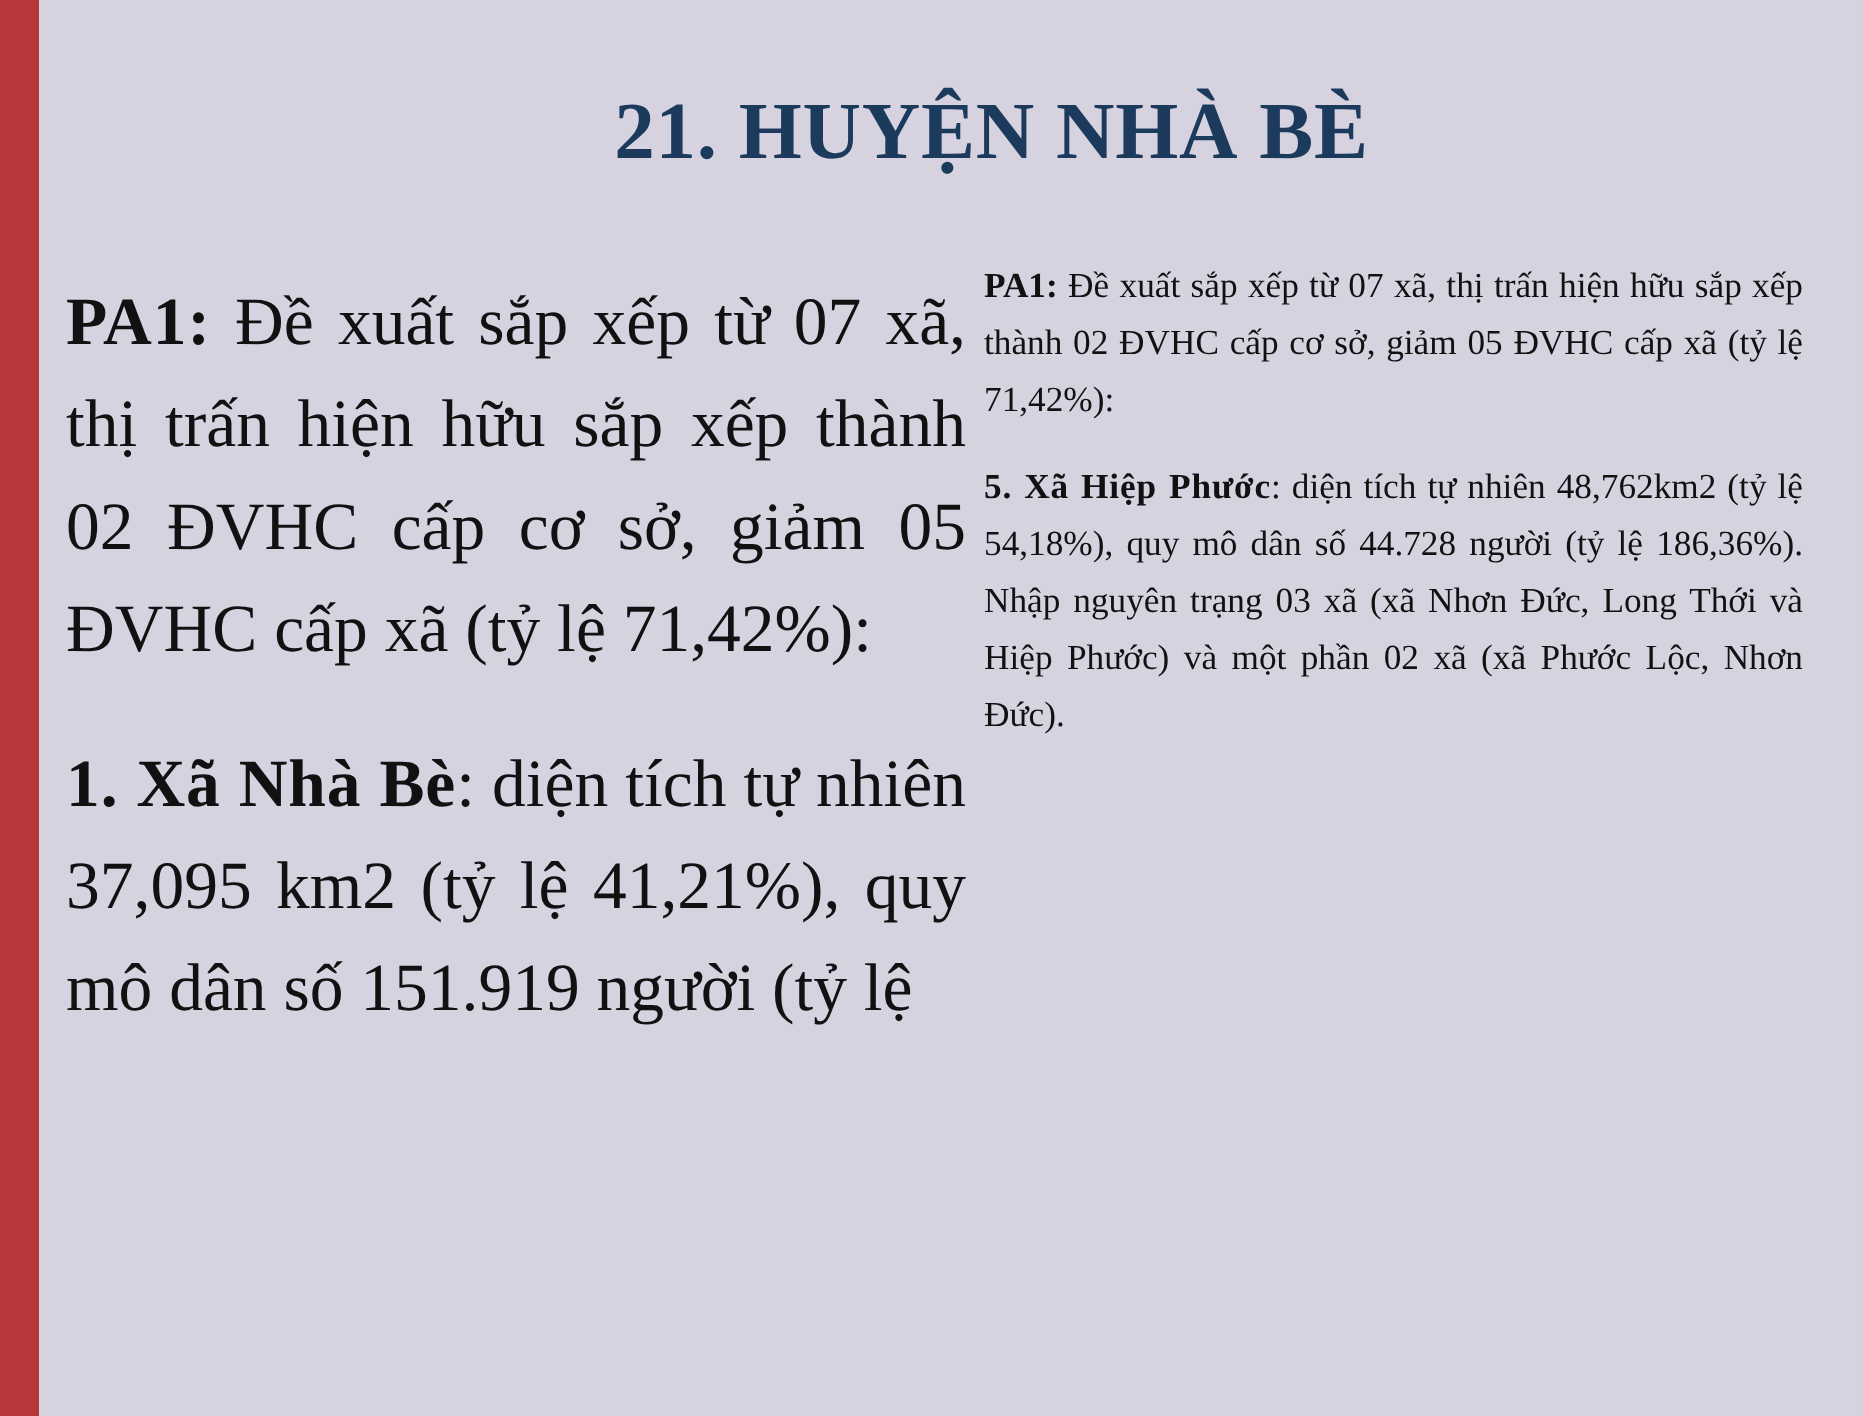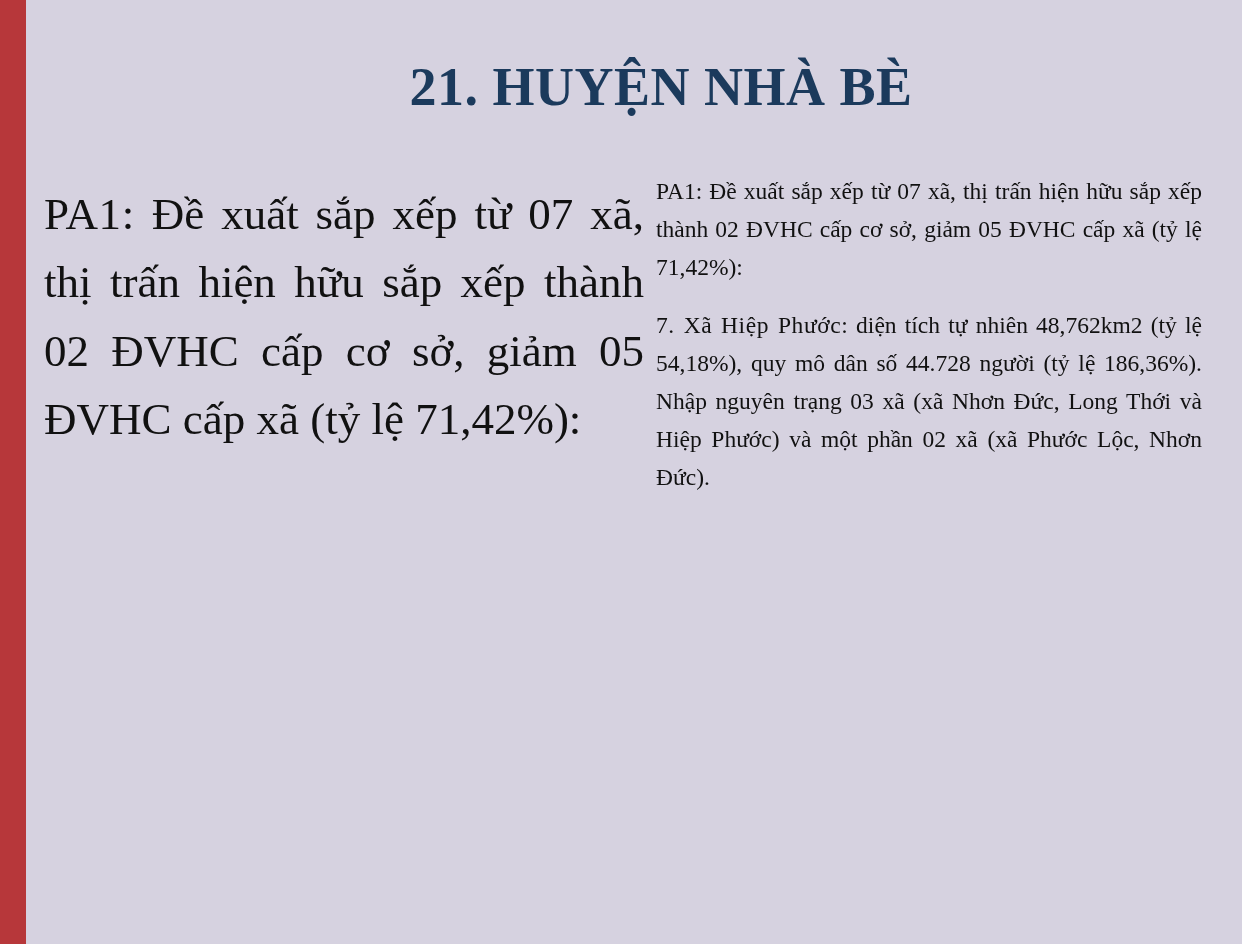--- a/index.html
+++ b/index.html
@@ -65,37 +65,38 @@
     font-size: 23.5px;
     line-height: 1.62;
     color: #111111;
     text-align: justify;
     text-justify: inter-word;
   }
   .col-right p {
     margin: 0 0 20px 0;
   }
   b, .b {
-    font-weight: normal;
+    font-weight: bold;
   }
   .spaced {
     letter-spacing: 0.6px;
   }
 </style>
 </head>
 <body>
 
 <div class="slide">
 
   <div class="accent-bar"></div>
 
   <div class="title">21. HUYỆN NHÀ BÈ</div>
 
   <div class="col-left">
     <p><b class="spaced">PA1:</b><span> Đề xuất sắp xếp từ 07 xã, thị trấn hiện hữu sắp xếp thành 02 ĐVHC cấp cơ sở, giảm 05 ĐVHC cấp xã (tỷ lệ 71,42%):</span></p>
+    <p><b class="spaced">1. Xã Nhà Bè</b><span>: diện tích tự nhiên 37,095 km2 (tỷ lệ 41,21%), quy mô dân số 151.919 người (tỷ lệ</span></p>
   </div>
 
   <div class="col-right">
     <p><b>PA1:</b><span> Đề xuất sắp xếp từ 07 xã, thị trấn hiện hữu sắp xếp thành 02 ĐVHC cấp cơ sở, giảm 05 ĐVHC cấp xã (tỷ lệ 71,42%):</span></p>
-    <p><b class="spaced">7. Xã Hiệp Phước</b><span>: diện tích tự nhiên 48,762km2 (tỷ lệ 54,18%), quy mô dân số 44.728 người (tỷ lệ 186,36%). Nhập nguyên trạng 03 xã (xã Nhơn Đức, Long Thới và Hiệp Phước) và một phần 02 xã (xã Phước Lộc, Nhơn Đức).</span></p>
+    <p><b class="spaced">5. Xã Hiệp Phước</b><span>: diện tích tự nhiên 48,762km2 (tỷ lệ 54,18%), quy mô dân số 44.728 người (tỷ lệ 186,36%). Nhập nguyên trạng 03 xã (xã Nhơn Đức, Long Thới và Hiệp Phước) và một phần 02 xã (xã Phước Lộc, Nhơn Đức).</span></p>
   </div>
 
 </div>
 
 </body></html>

